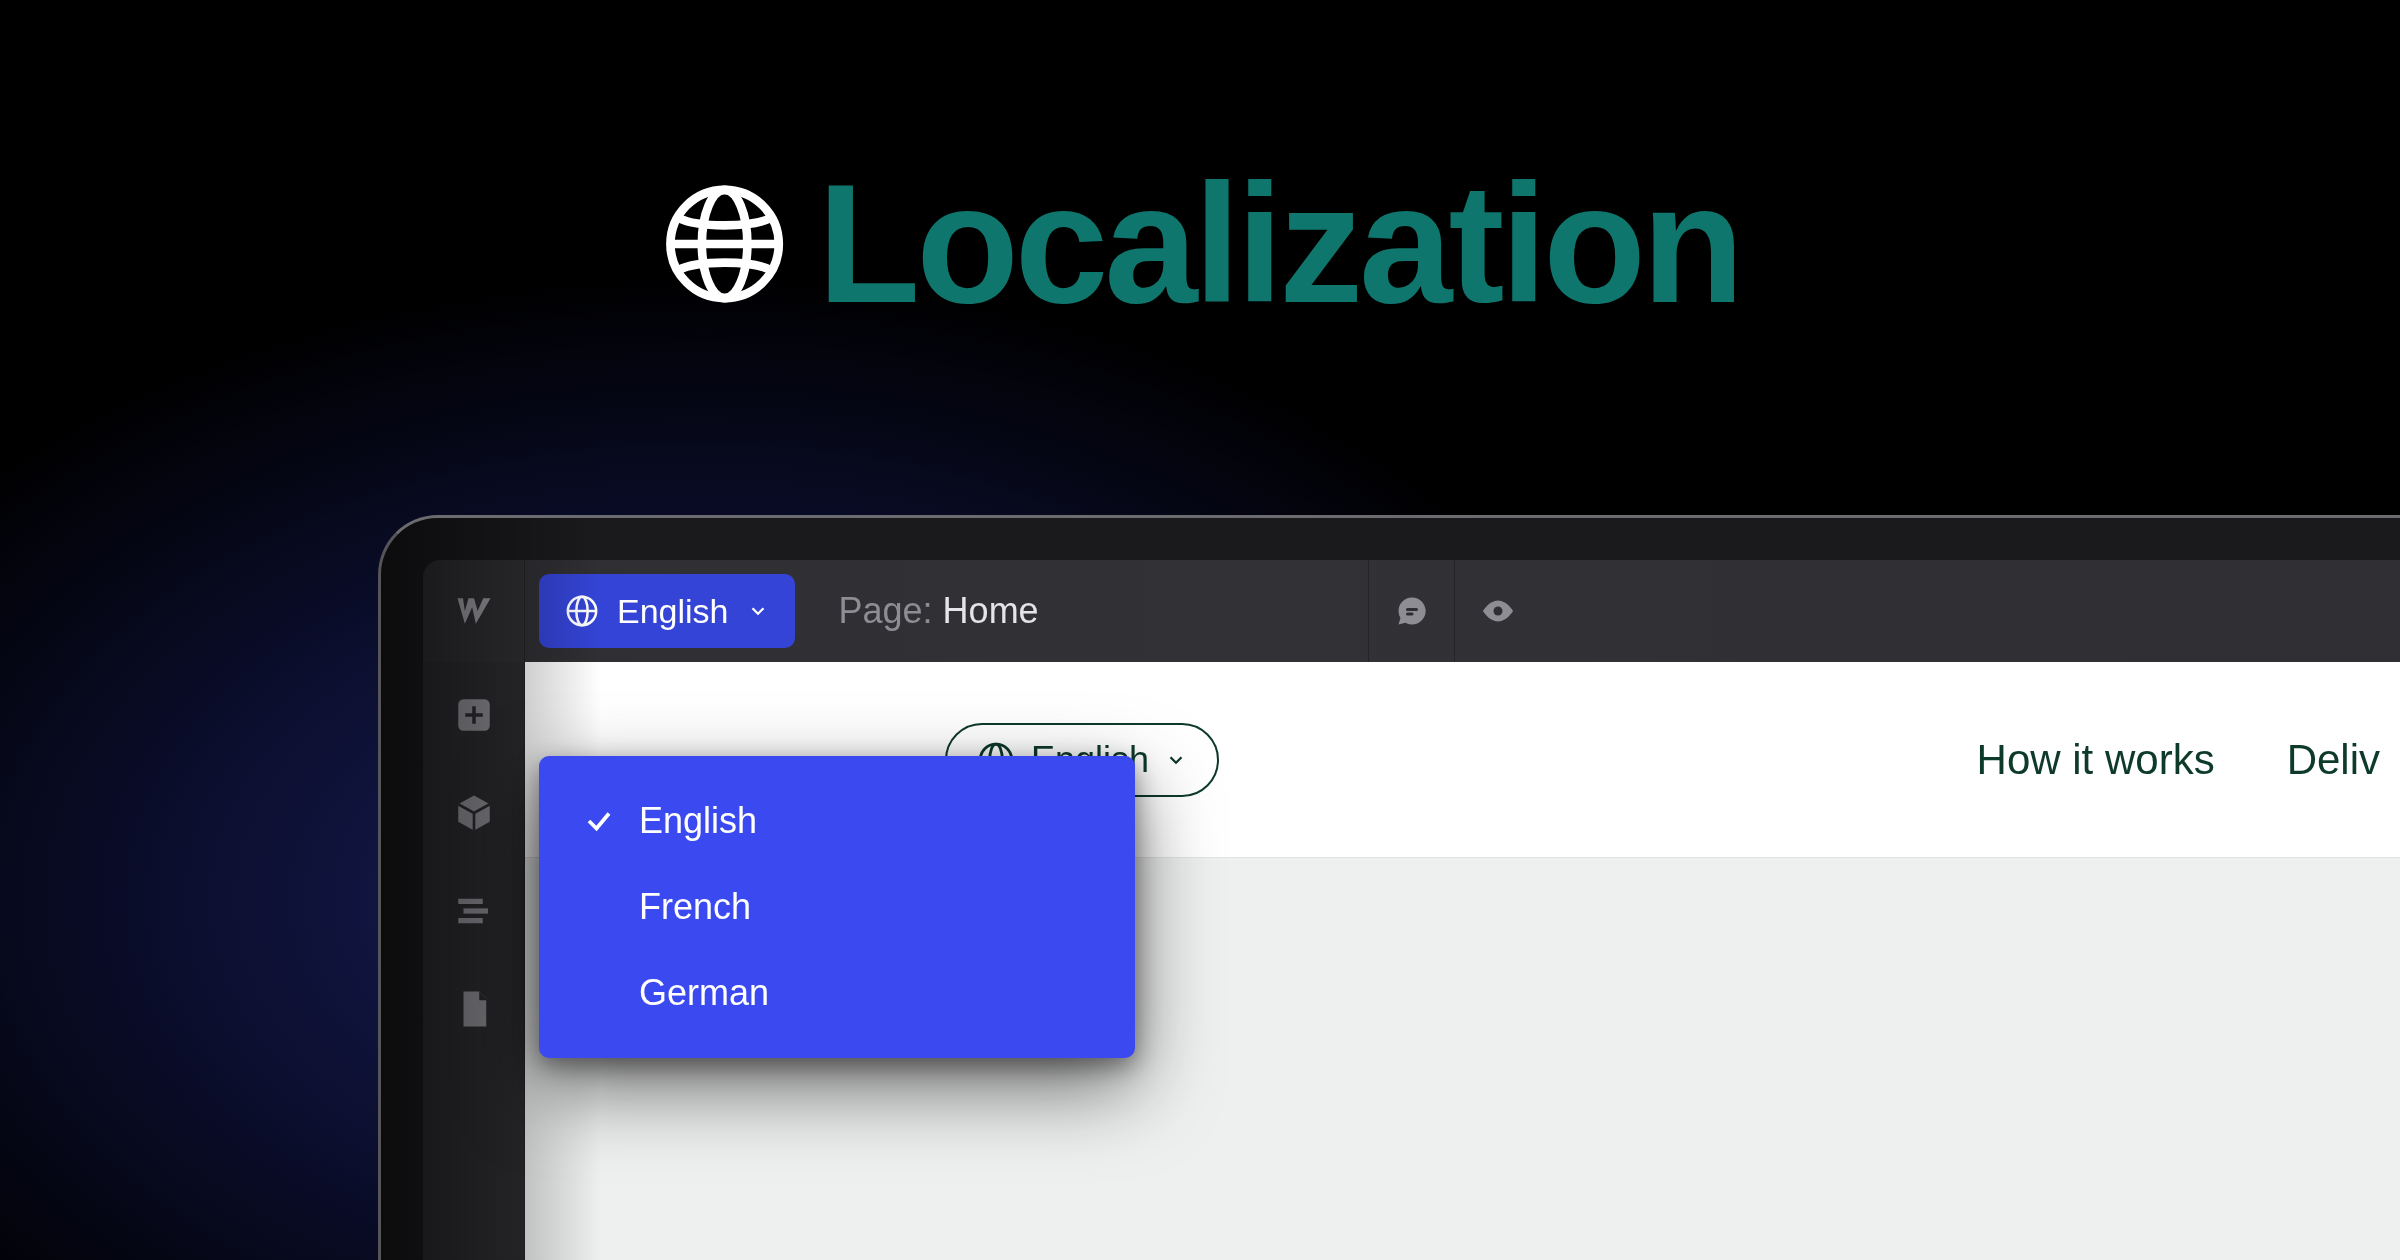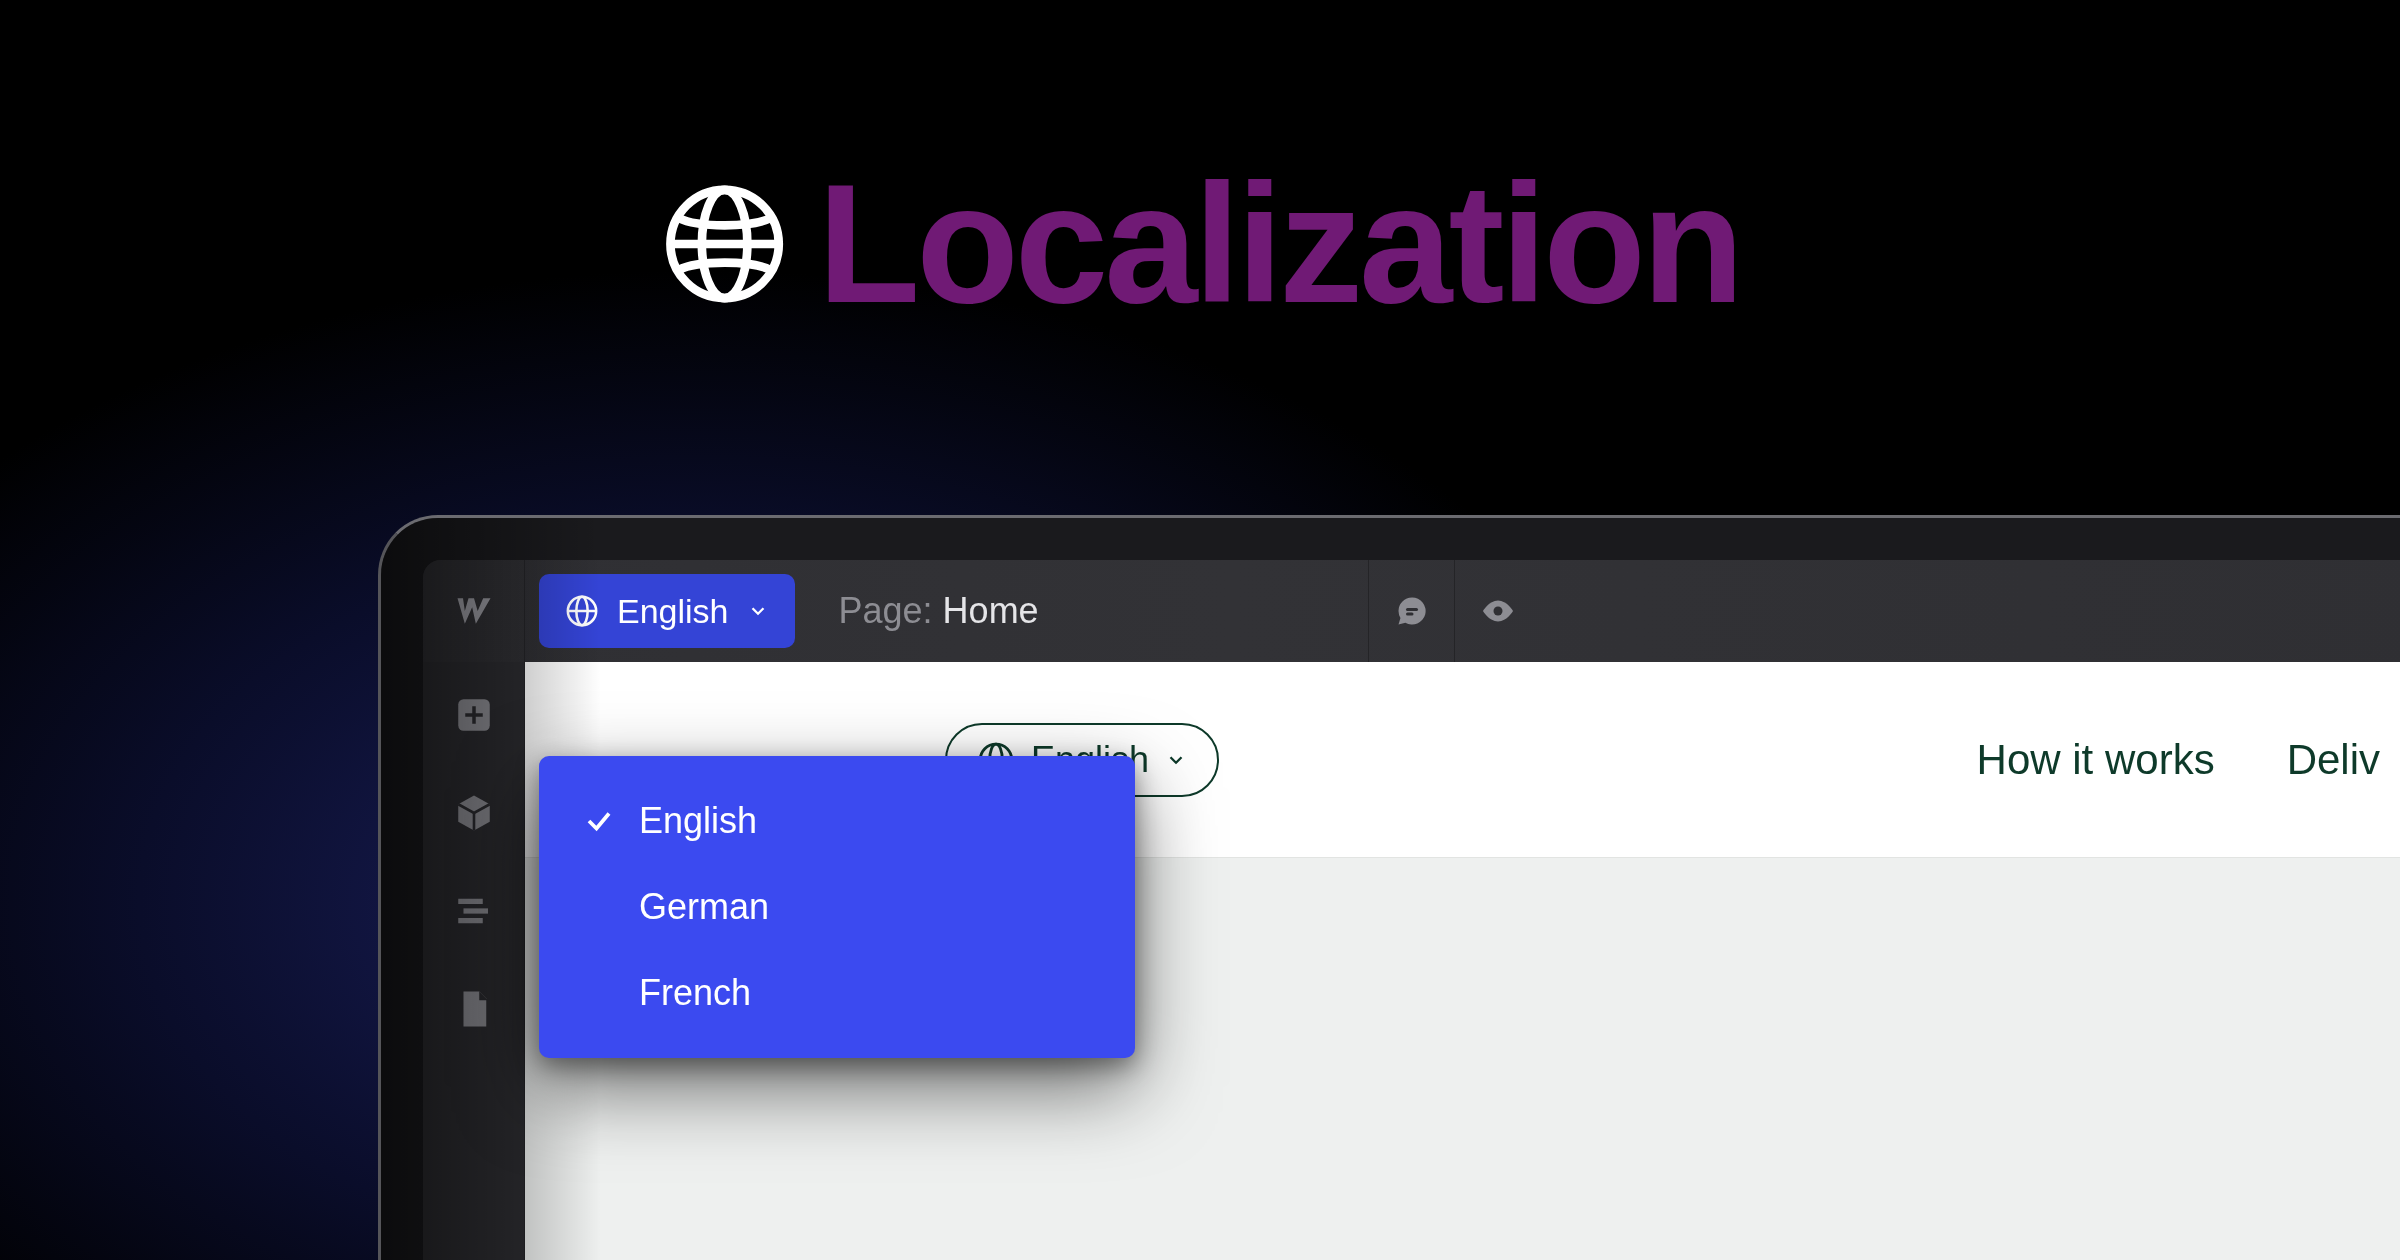--- a/index.html
+++ b/index.html
@@ -18,21 +18,21 @@
   position: absolute;
   top: 160px;
   left: 50%;
   transform: translateX(-50%);
   display: flex;
   align-items: center;
   gap: 28px;
 }
 .hero-globe svg { width: 130px; height: 130px; display: block; }
 .hero-title {
-  color: #701a75;
+  color: #0f766e;
   font-size: 168px;
   font-weight: 600;
   letter-spacing: -4px;
   line-height: 1;
 }
 
 
 .device {
   position: absolute;
   top: 515px;
@@ -317,23 +317,23 @@
       <div class="dd-item">
         <span class="check">
           <svg viewBox="0 0 24 24" fill="none" stroke="#fff" stroke-width="3">
               <polyline points="4 12 10 18 20 6"></polyline>
             </svg>
         </span>
         <span>English</span>
       </div>
       <div class="dd-item">
         <span class="check"></span>
-        <span>German</span>
+        <span>French</span>
       </div>
       <div class="dd-item">
         <span class="check"></span>
-        <span>French</span>
+        <span>German</span>
       </div>
     </div>
 
   </div>
   <div class="vignette"></div>
 </div>
 
 </body></html>

